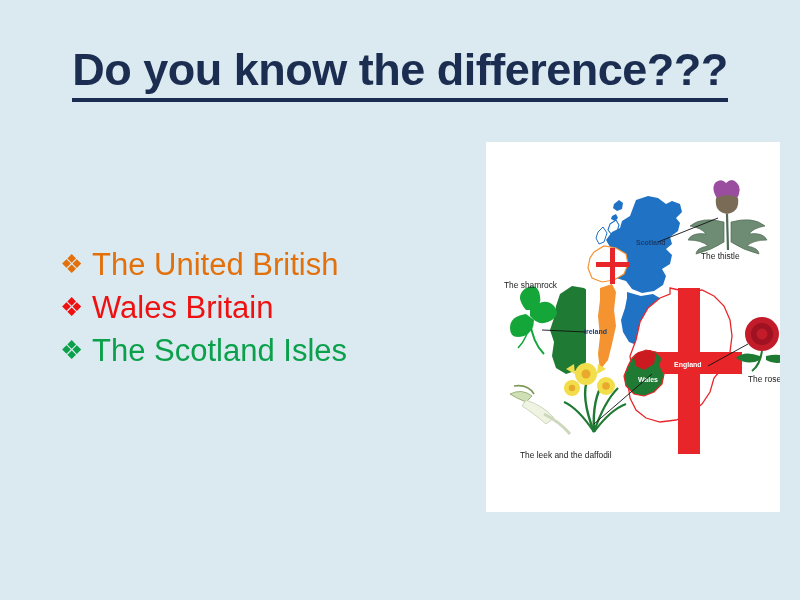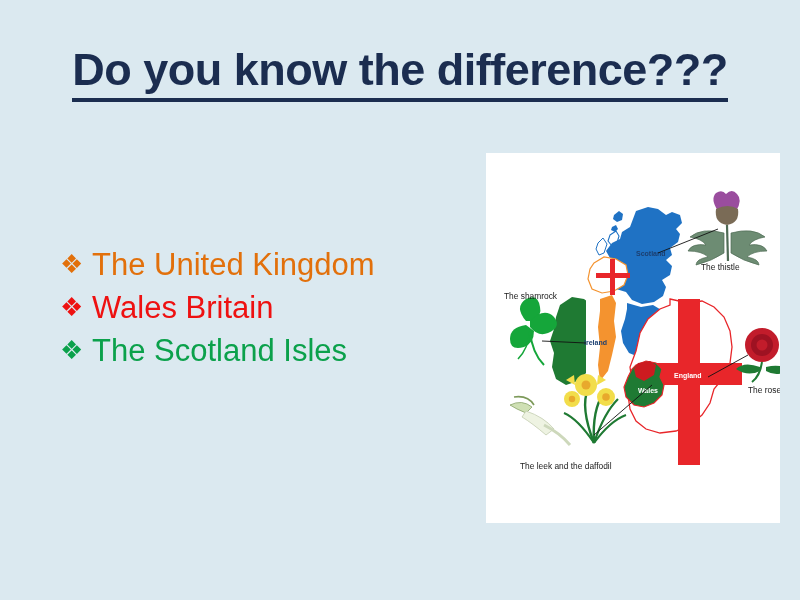--- a/index.html
+++ b/index.html
@@ -63,21 +63,21 @@
   }
   .bullet-text { line-height: 43px; }
   .c-orange { color: #e2700b; }
   .c-red    { color: #ee1111; }
   .c-green  { color: #0ba14b; }
 
   
   .picture {
     position: absolute;
     left: 486px;
-    top: 153px;
+    top: 142px;
     width: 294px;
     height: 370px;
     background: #c4b5fd;
     overflow: hidden;
   }
   .picture svg { display: block; width: 294px; height: 370px; }
   .cap {
     font-family: "Liberation Sans", sans-serif;
     font-size: 8.4px;
     fill: #1a1a1a;
@@ -97,21 +97,21 @@
 <div class="slide">
 
   <div class="title">
     <span class="t-inner">Do you know the difference???</span>
   </div>
 
   <div class="bullets">
 
     <div class="bullet-row">
       <span class="bullet-mark c-orange">❖</span>
-      <span class="bullet-text c-orange">The United Kingdom</span>
+      <span class="bullet-text c-orange">The United British</span>
     </div>
 
     <div class="bullet-row">
       <span class="bullet-mark c-red">❖</span>
       <span class="bullet-text c-red">Wales Britain</span>
     </div>
 
     <div class="bullet-row">
       <span class="bullet-mark c-green">❖</span>
       <span class="bullet-text c-green">The Scotland Isles</span>

